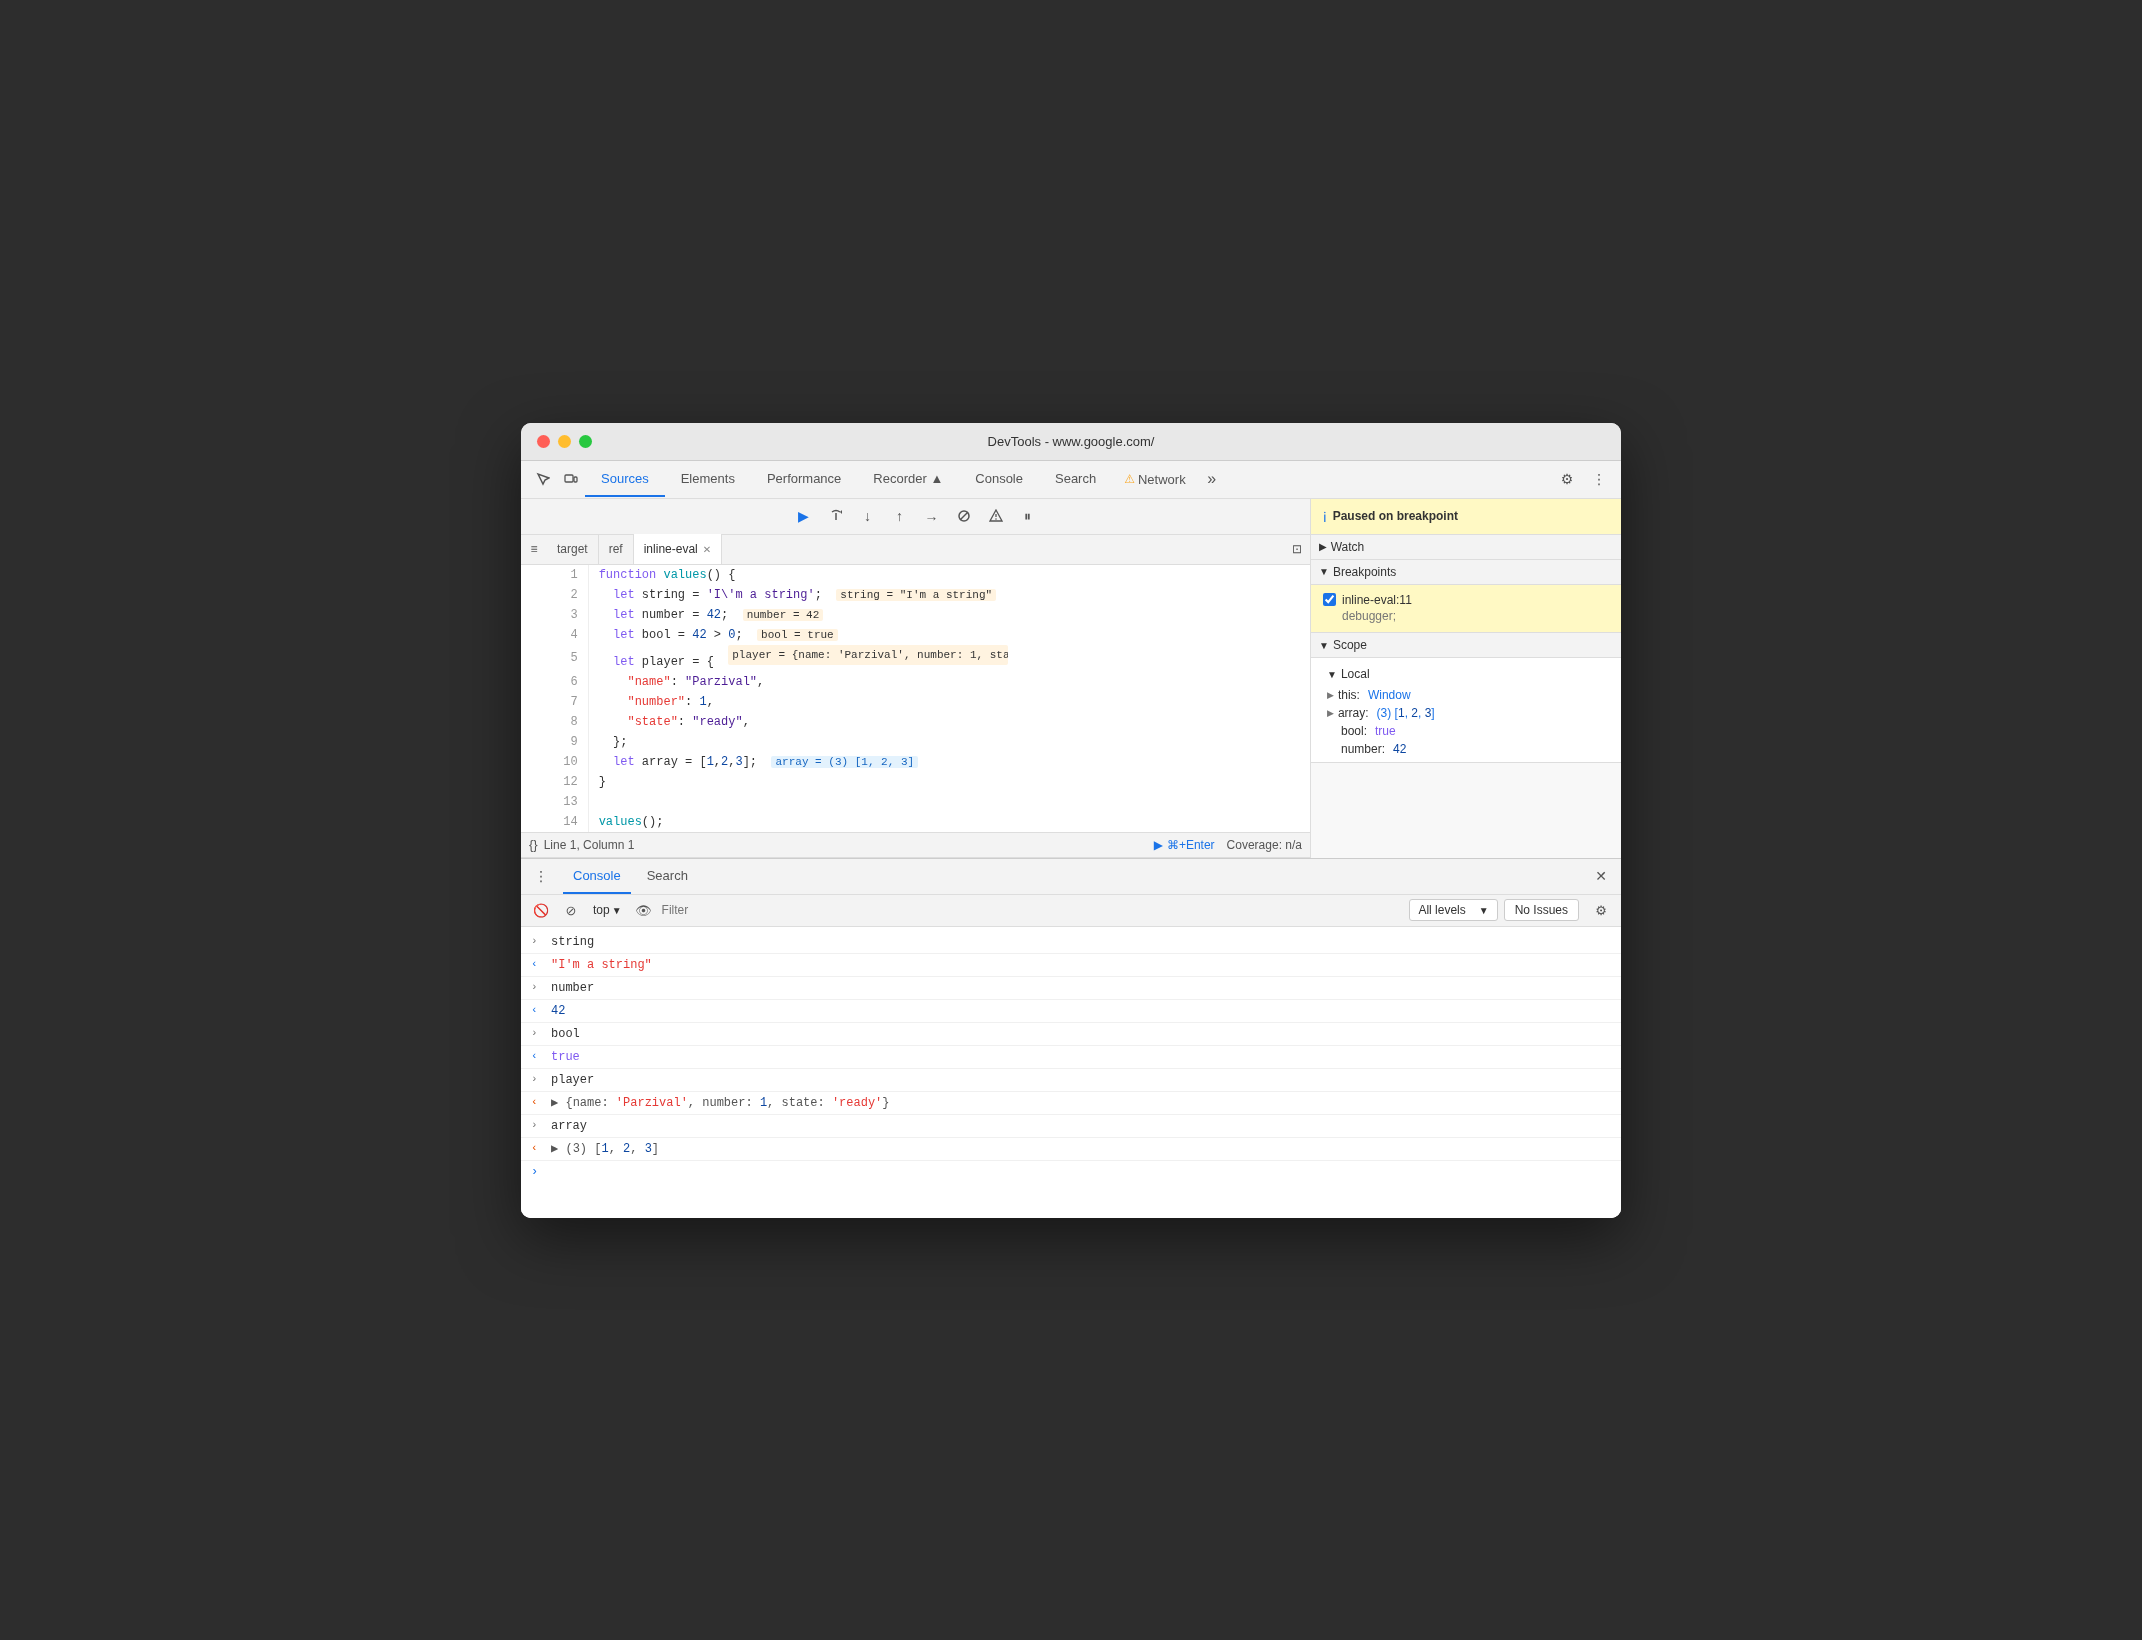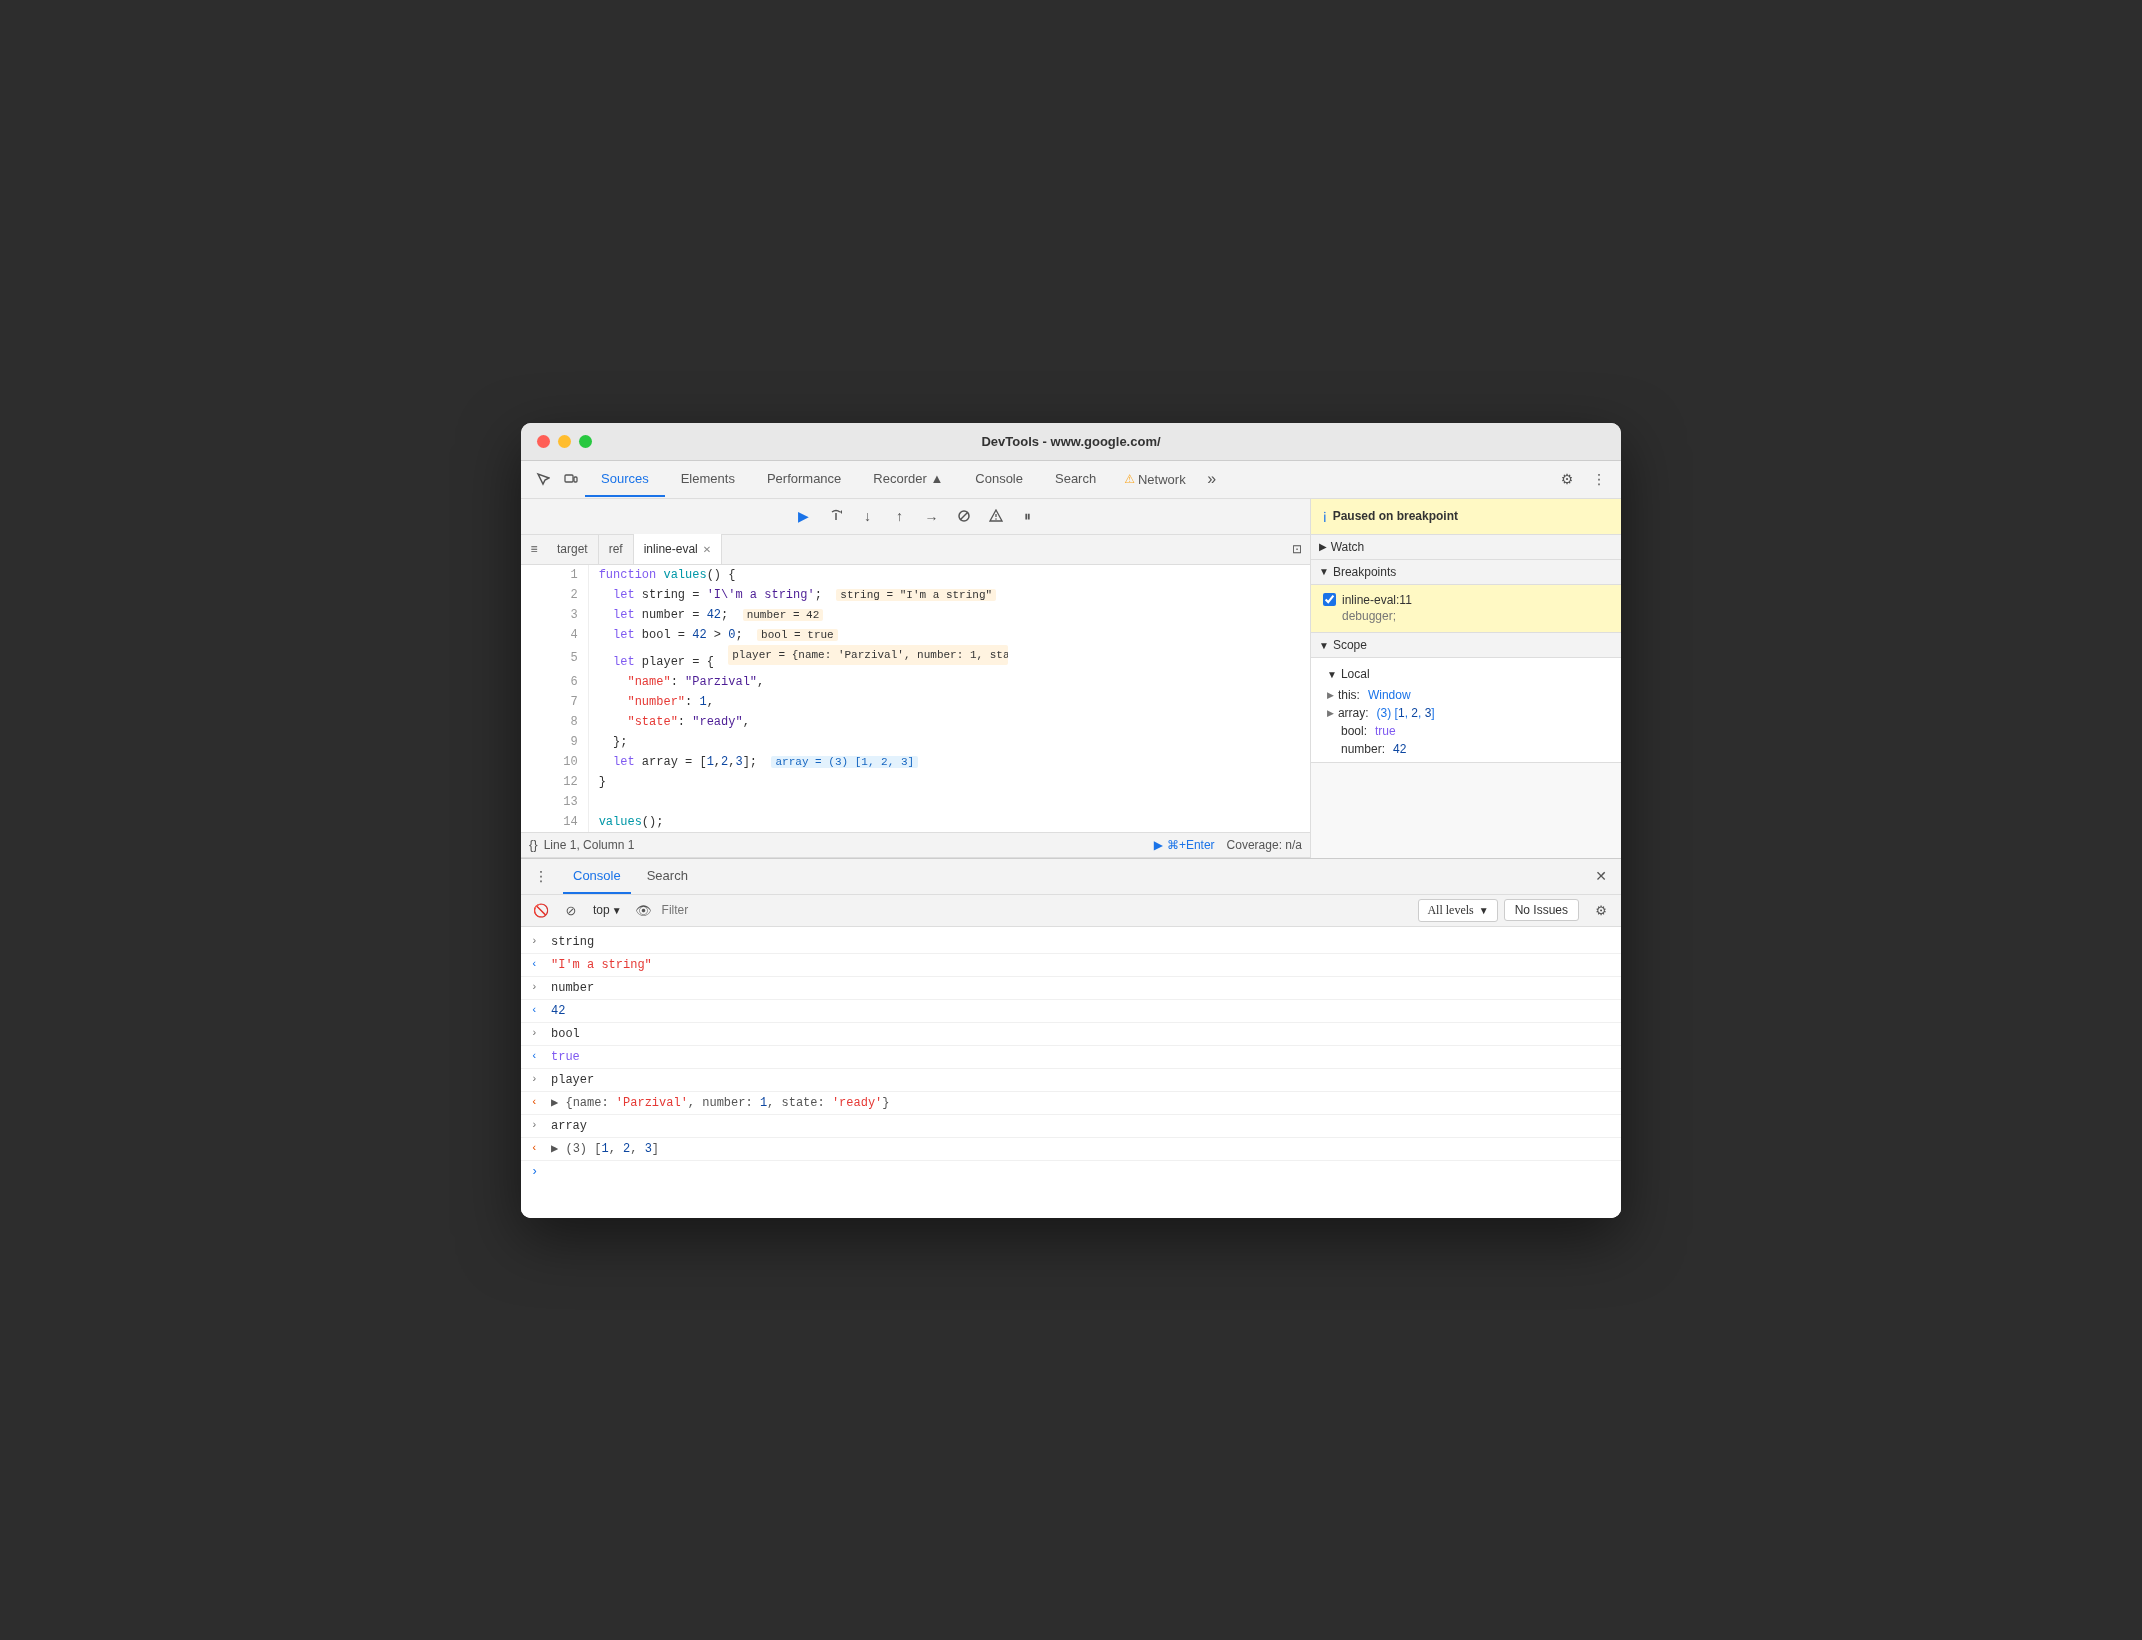--- a/index.html
+++ b/index.html
@@ -40,21 +40,21 @@
     }
     .tl-red { background: #ff5f57; }
     .tl-yellow { background: #ffbd2e; }
     .tl-green { background: #28c840; }
     .title-text {
       position: absolute;
       left: 50%;
       transform: translateX(-50%);
       font-size: 13px;
       color: #333;
-      font-weight: 700;
+      font-weight: 400;
     }
     .devtools-body {
       display: flex;
       flex-direction: column;
       flex: 1;
       background: #fff;
     }
     
     .top-toolbar {
       display: flex;
@@ -402,29 +402,28 @@
       flex: 1;
       border: none;
       background: none;
       outline: none;
       font-size: 12px;
       color: #333;
     }
     .levels-select {
       display: flex;
       align-items: center;
-      gap: 5px;
+      gap: 13px;
       font-size: 12px;
       color: #333;
       padding: 3px 8px;
       border: 1px solid #ccc;
       border-radius: 3px;
       cursor: pointer;
       background: #fff;
-      font-family: Liberation Serif, serif;
     }
     .no-issues-btn {
       padding: 3px 10px;
       font-size: 12px;
       border: 1px solid #ccc;
       border-radius: 3px;
       background: #fff;
       cursor: pointer;
       color: #333;
     }

